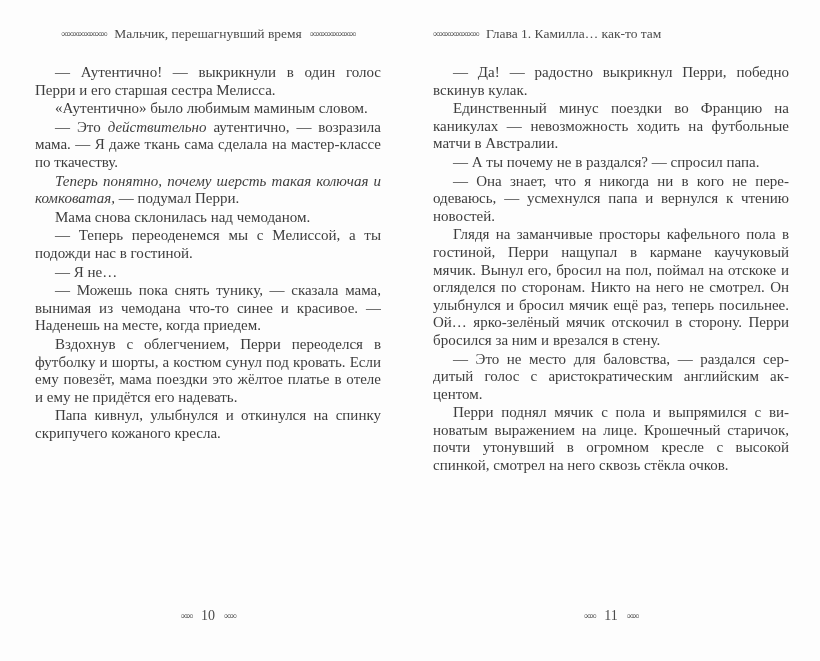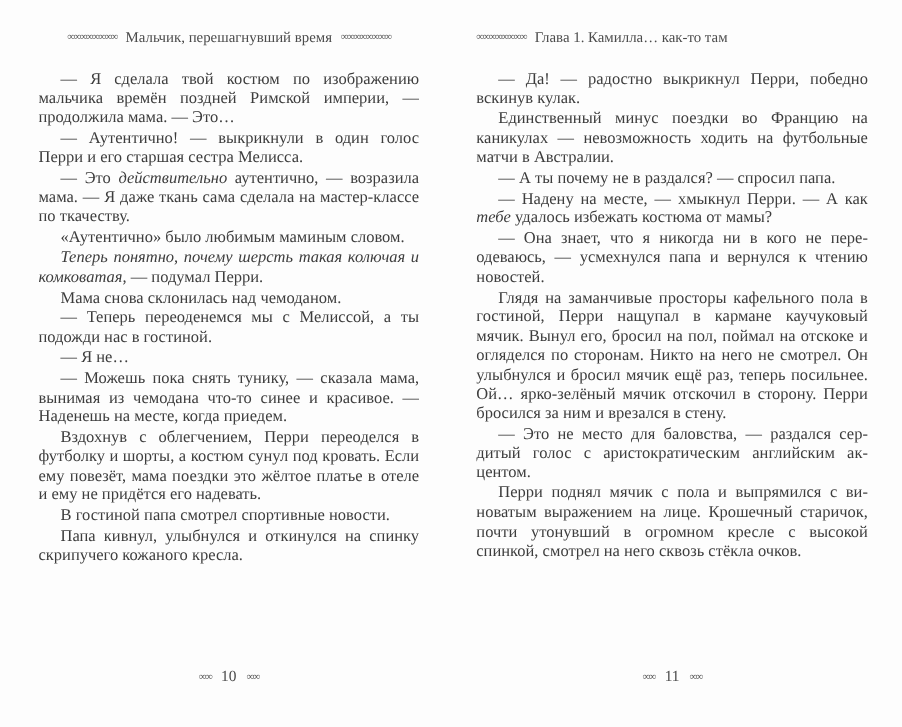--- a/index.html
+++ b/index.html
@@ -58,52 +58,49 @@
 <div class="spread">
 
   <section class="page page-left">
     <div class="running-header">
       <span class="orn">∞∞∞∞∞∞∞∞</span>
       <span>Мальчик, перешагнувший время</span>
       <span class="orn">∞∞∞∞∞∞∞∞</span>
     </div>
 
     <div class="page-body">
-        <p><span>— Я сделала твой костюм по изображению мальчика времён поздней Римской империи, — продолжила мама. — Это…</span></p>
         <p><span>— Аутентично! — выкрикнули в один голос Перри и его старшая сестра Мелисса.</span></p>
+        <p><span>«Аутентично» было любимым маминым словом.</span></p>
         <p><span>— Это </span><em>действительно</em><span> аутентично, — возра­зила мама. — Я даже ткань сама сделала на ма­стер-классе по ткачеству.</span></p>
-        <p><span>«Аутентично» было любимым маминым словом.</span></p>
         <p><em>Теперь понятно, почему шерсть такая колючая и комковатая,</em><span> — подумал Перри.</span></p>
         <p><span>Мама снова склонилась над чемоданом.</span></p>
         <p><span>— Теперь переоденемся мы с Мелиссой, а ты подожди нас в гостиной.</span></p>
         <p><span>— Я не…</span></p>
         <p><span>— Можешь пока снять тунику, — сказала мама, вынимая из чемодана что-то синее и красивое. — Наденешь на месте, когда приедем.</span></p>
         <p><span>Вздохнув с облегчением, Перри переоделся в футболку и шорты, а костюм сунул под кровать. Если ему повезёт, мама поездки это жёлтое платье в отеле и ему не придётся его надевать.</span></p>
-        <p><span>В гостиной папа смотрел спортивные новости.</span></p>
         <p><span>Папа кивнул, улыбнулся и откинулся на спинку скрипучего кожаного кресла.</span></p>
       </div>
 
     <div class="folio">
       <span class="orn">∞∞</span>
       <span>10</span>
       <span class="orn">∞∞</span>
     </div>
   </section>
 
   <section class="page page-right">
     <div class="running-header">
       <span class="orn">∞∞∞∞∞∞∞∞</span>
       <span>Глава 1. Камилла… как-то там</span>
     </div>
 
     <div class="page-body">
         <p><span>— Да! — радостно выкрикнул Перри, победно вскинув кулак.</span></p>
         <p><span>Единственный минус поездки во Францию на каникулах — невозможность ходить на фут­больные матчи в Австралии.</span></p>
         <p><span>— А ты почему не в раздался? — спросил папа.</span></p>
-        <p><span>— Надену на месте, — хмыкнул Перри. — А как </span><em>тебе</em><span> удалось избежать костюма от мамы?</span></p>
         <p><span>— Она знает, что я никогда ни в кого не пере­одеваюсь, — усмехнулся папа и вернулся к чте­нию новостей.</span></p>
         <p><span>Глядя на заманчивые просторы кафельного пола в гостиной, Перри нащупал в кармане кау­чуковый мячик. Вынул его, бросил на пол, пой­мал на отскоке и огляделся по сторонам. Никто на него не смотрел. Он улыбнулся и бросил мя­чик ещё раз, теперь посильнее. Ой… ярко-зелё­ный мячик отскочил в сторону. Перри бросился за ним и врезался в стену.</span></p>
         <p><span>— Это не место для баловства, — раздался сер­дитый голос с аристократическим английским ак­центом.</span></p>
         <p><span>Перри поднял мячик с пола и выпрямился с ви­новатым выражением на лице. Крошечный стари­чок, почти утонувший в огромном кресле с высо­кой спинкой, смотрел на него сквозь стёкла очков.</span></p>
       </div>
 
     <div class="folio">
       <span class="orn">∞∞</span>
       <span>11</span>
       <span class="orn">∞∞</span>

